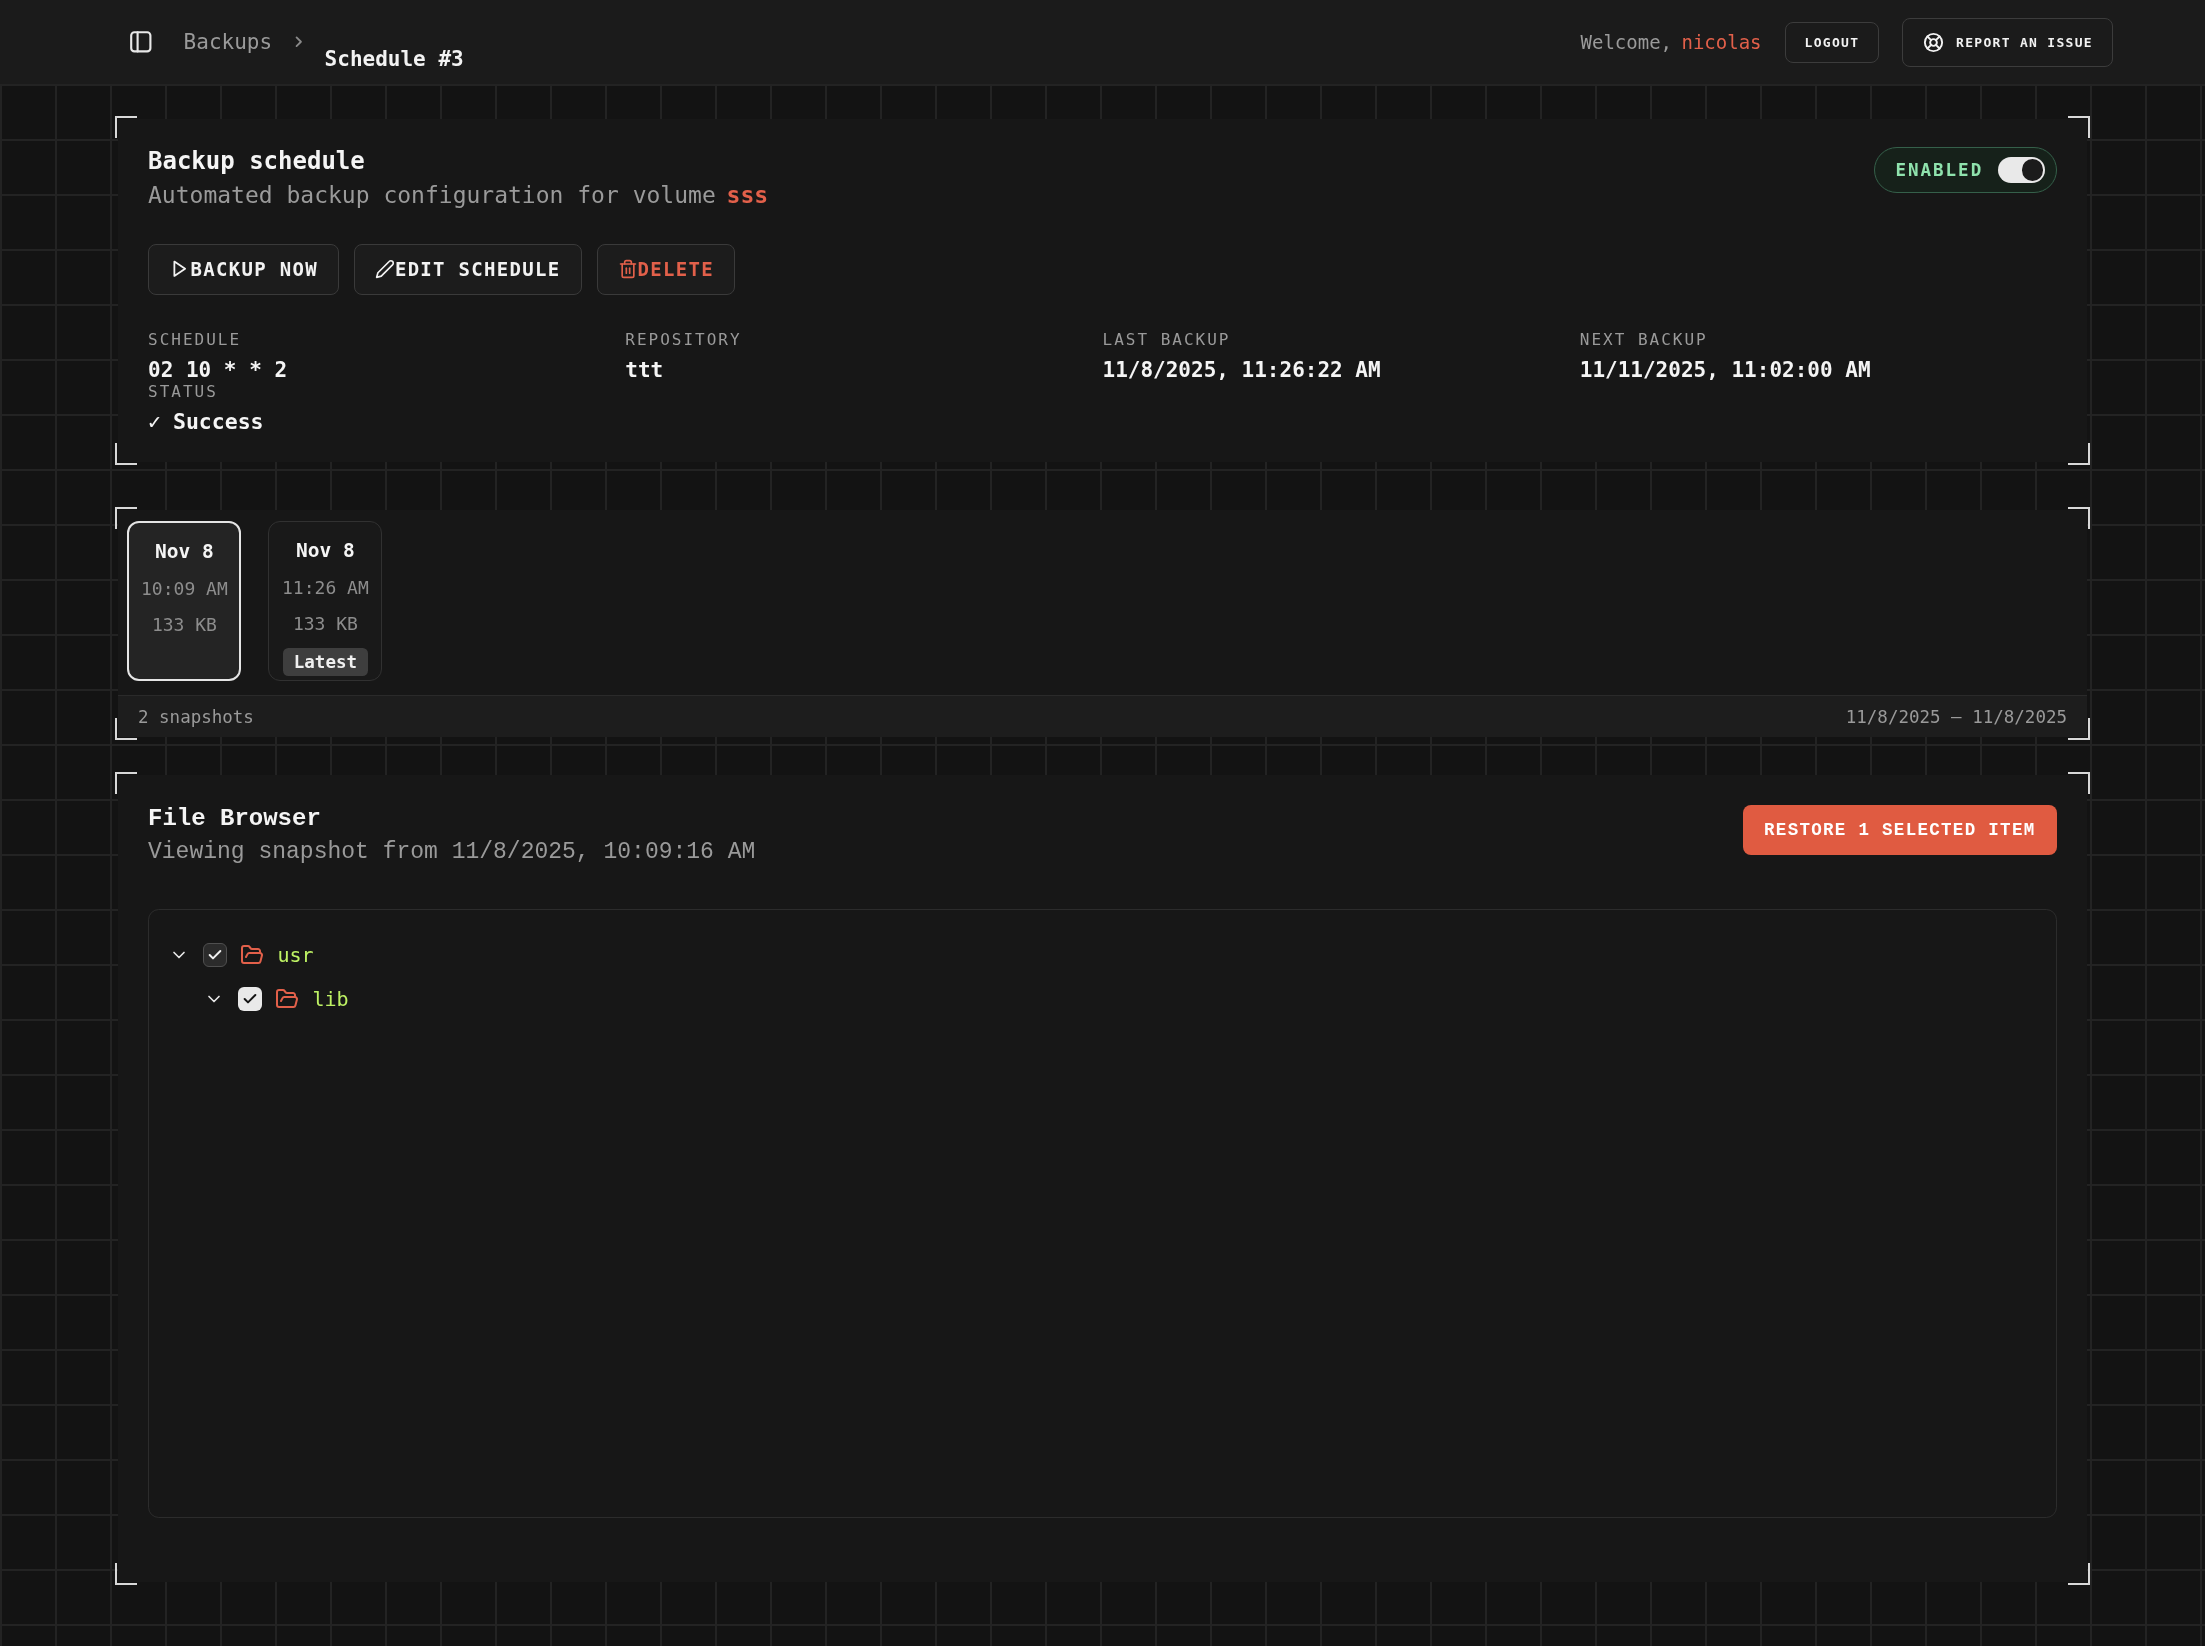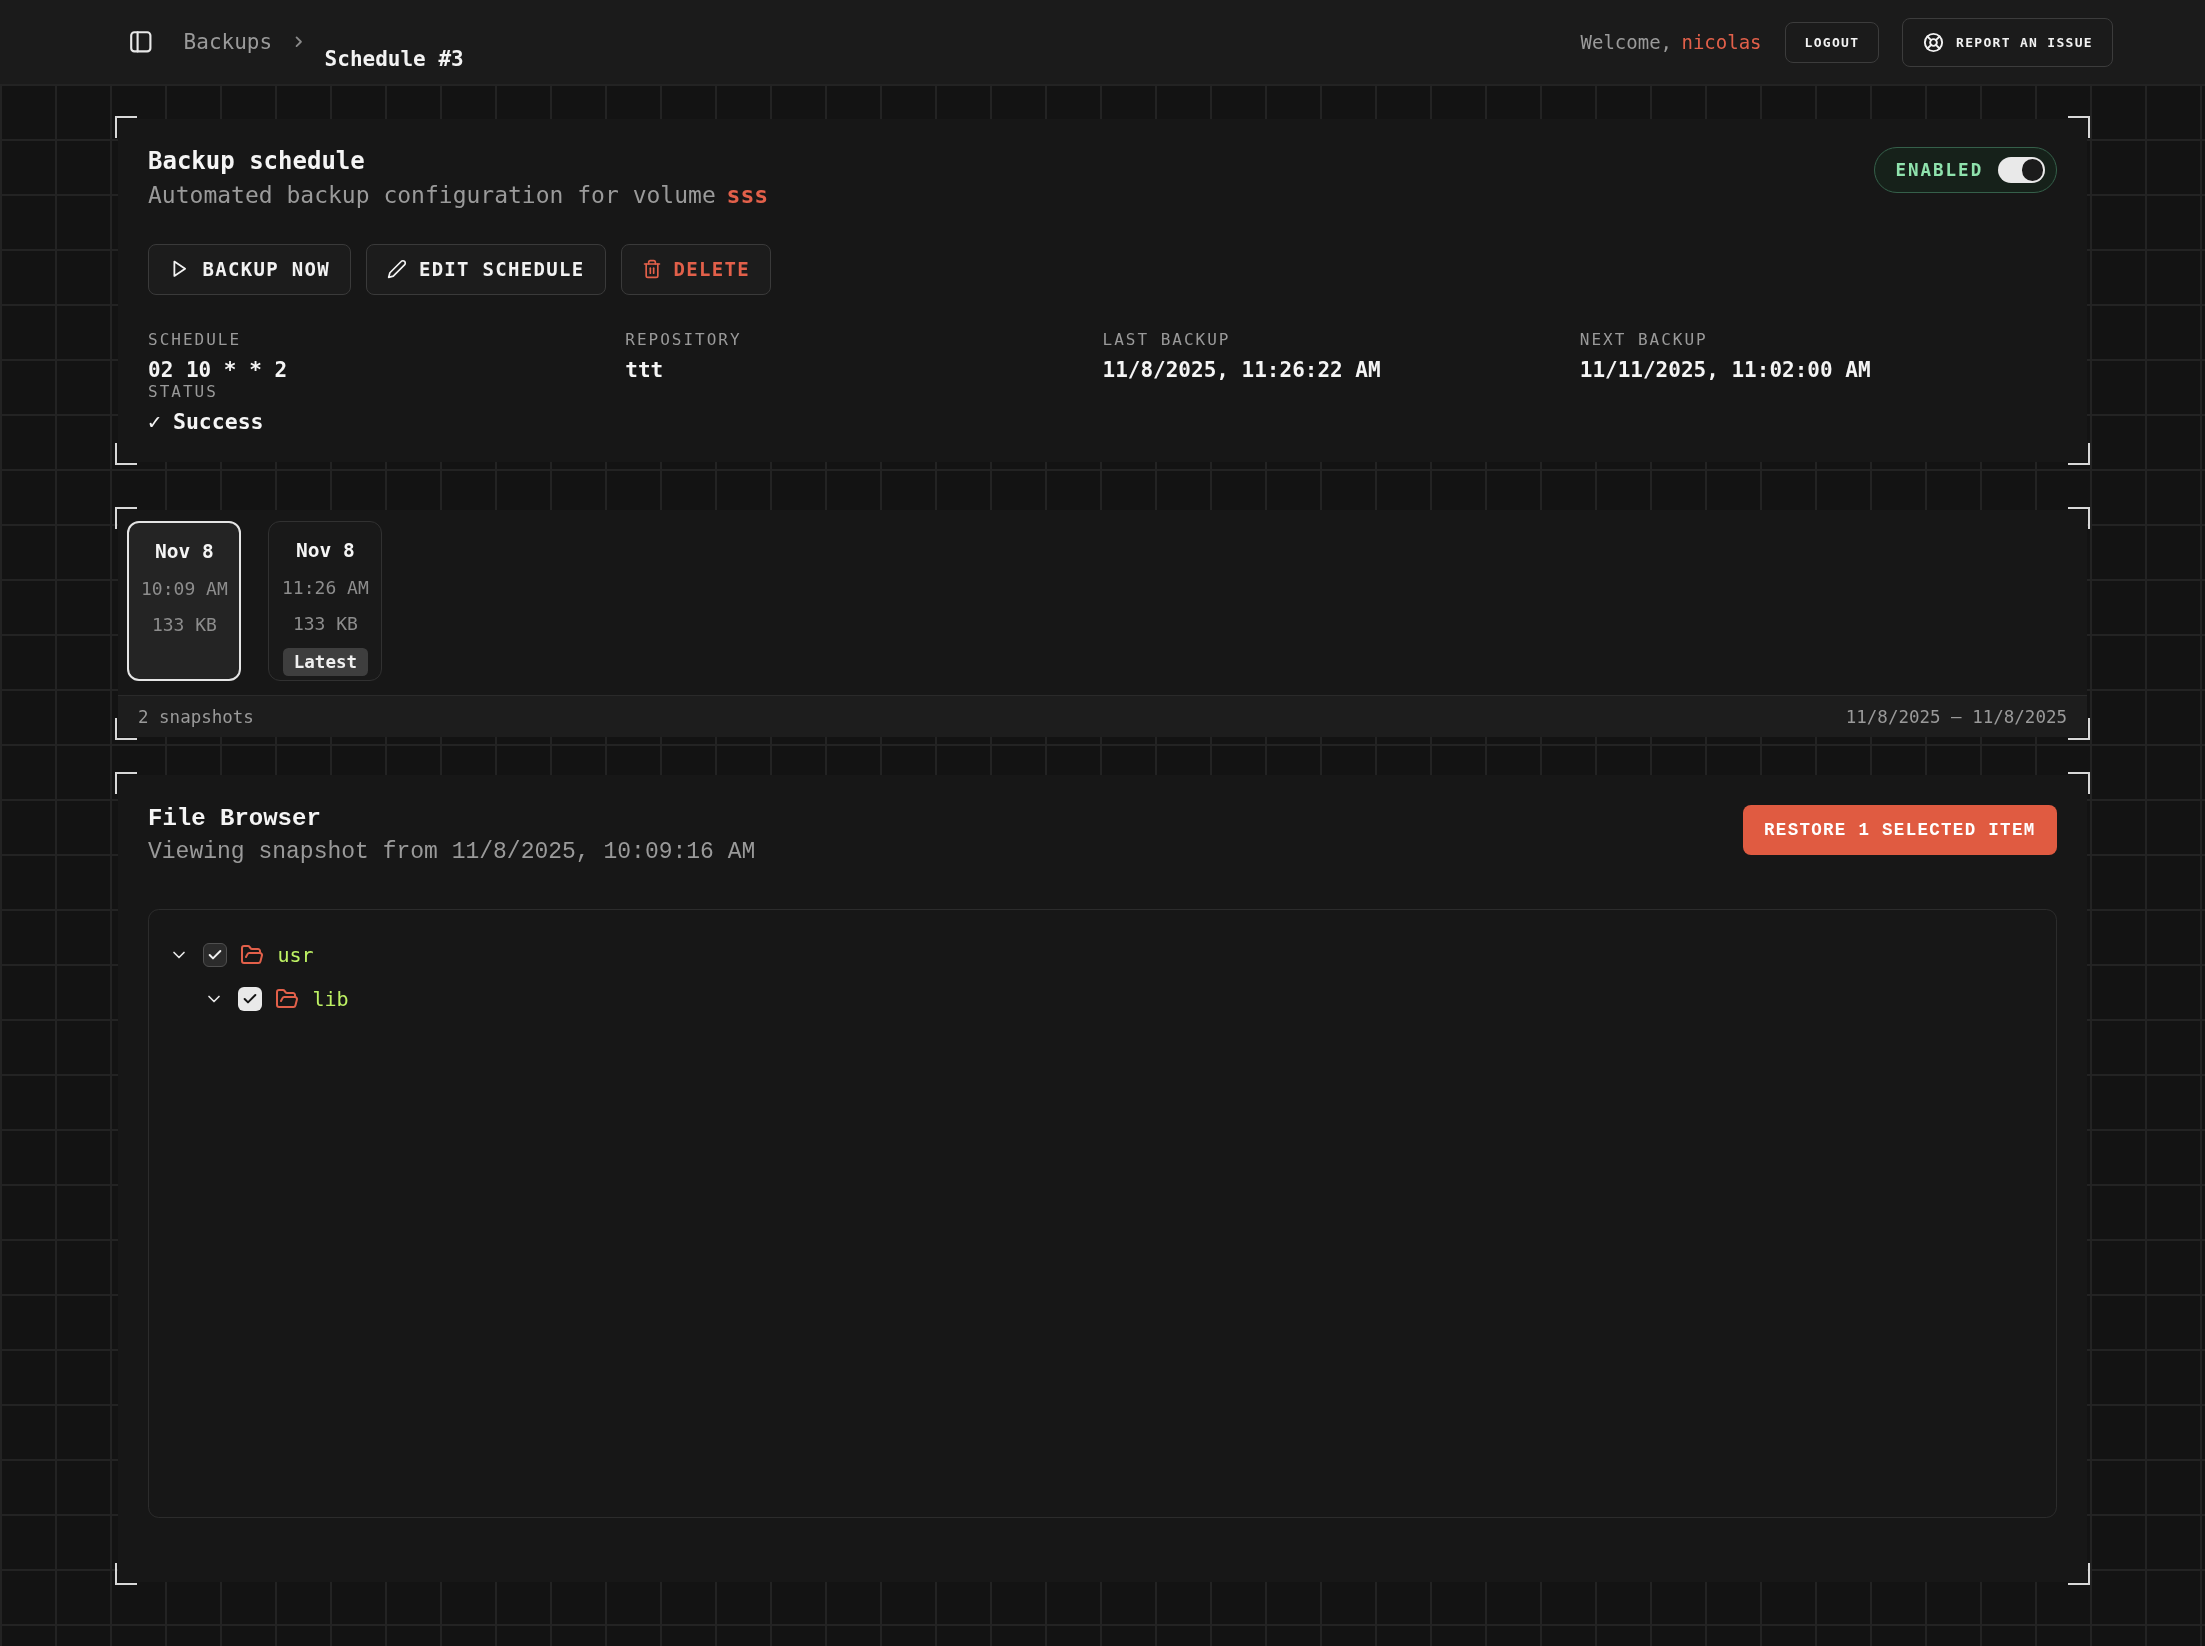--- a/index.html
+++ b/index.html
@@ -57,21 +57,21 @@
     display:flex; align-items:center; gap:15px;
     border:1.3px solid #35604a; background:#16211a; border-radius:672px;
     padding:9.4px 10.8px 9.4px 20px; cursor:pointer;
   }
   .enabled-pill .lbl{ color:#8fe3ad; font-size:17.5px; font-weight:bold; letter-spacing:2px; }
   .switch{ position:relative; width:47px; height:25.6px; background:#e9e9e9; border-radius:672px; }
   .switch .knob{ position:absolute; top:2px; right:2px; width:21.5px; height:21.5px; border-radius:50%; background:#1b1b1b; }
 
   .action-row{ display:flex; gap:15px; margin-top:36px; }
   .act-btn{
-    display:flex; align-items:center; gap:12px;
+    display:flex; align-items:center; 
     background:#1c1c1c; border:1.3px solid #3a3a3a; border-radius:8px;
     color:#f2f2f2; font-family:inherit; font-size:19px; font-weight:bold;
     letter-spacing:1.3px; padding:13.5px 20px; cursor:pointer;
   }
   .act-btn.danger{ color:#e2604a; }
 
   .fields{ display:grid; grid-template-columns:1fr 1fr 1fr 1fr; margin-top:35px; }
   .f-label{ font-size:16px; color:#9a9a9a; letter-spacing:2px; }
   .f-value{ font-size:21px; font-weight:bold; color:#f5f5f5; margin-top:9.4px; }
   .status-block{ }

